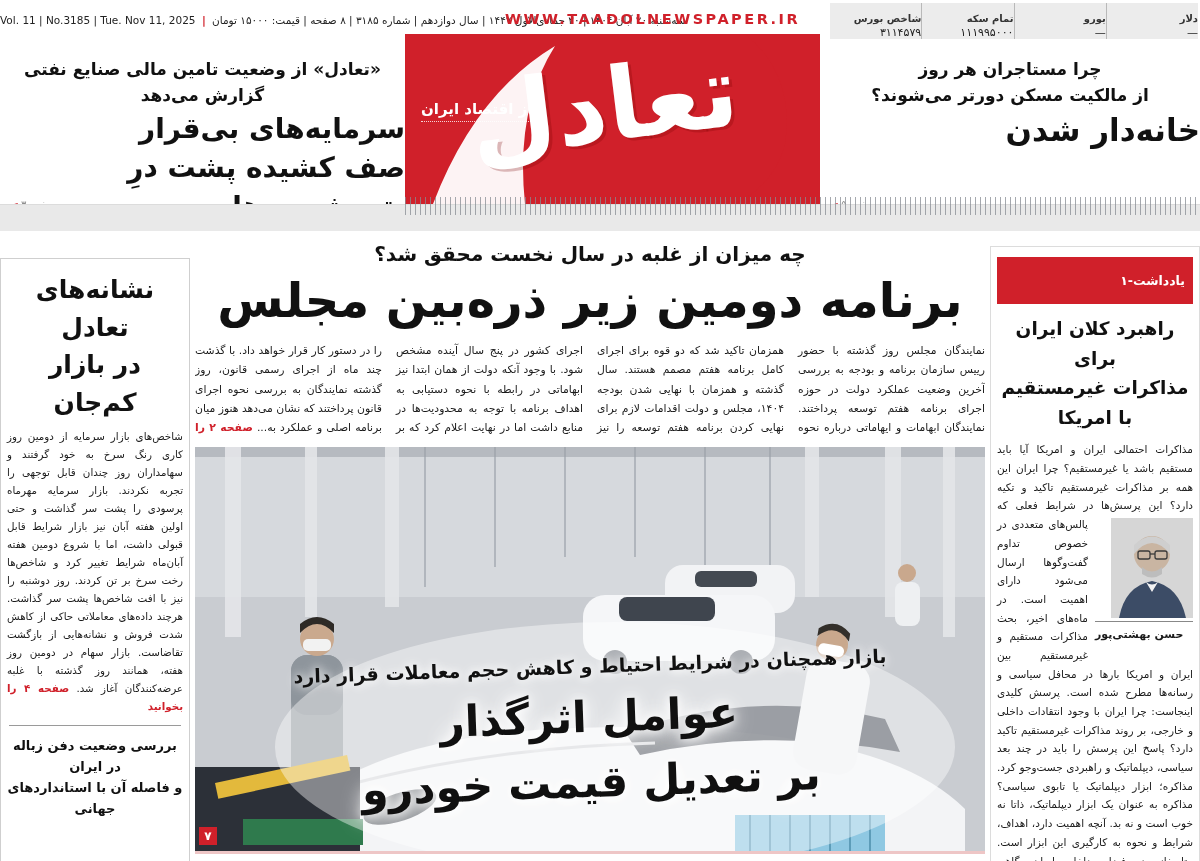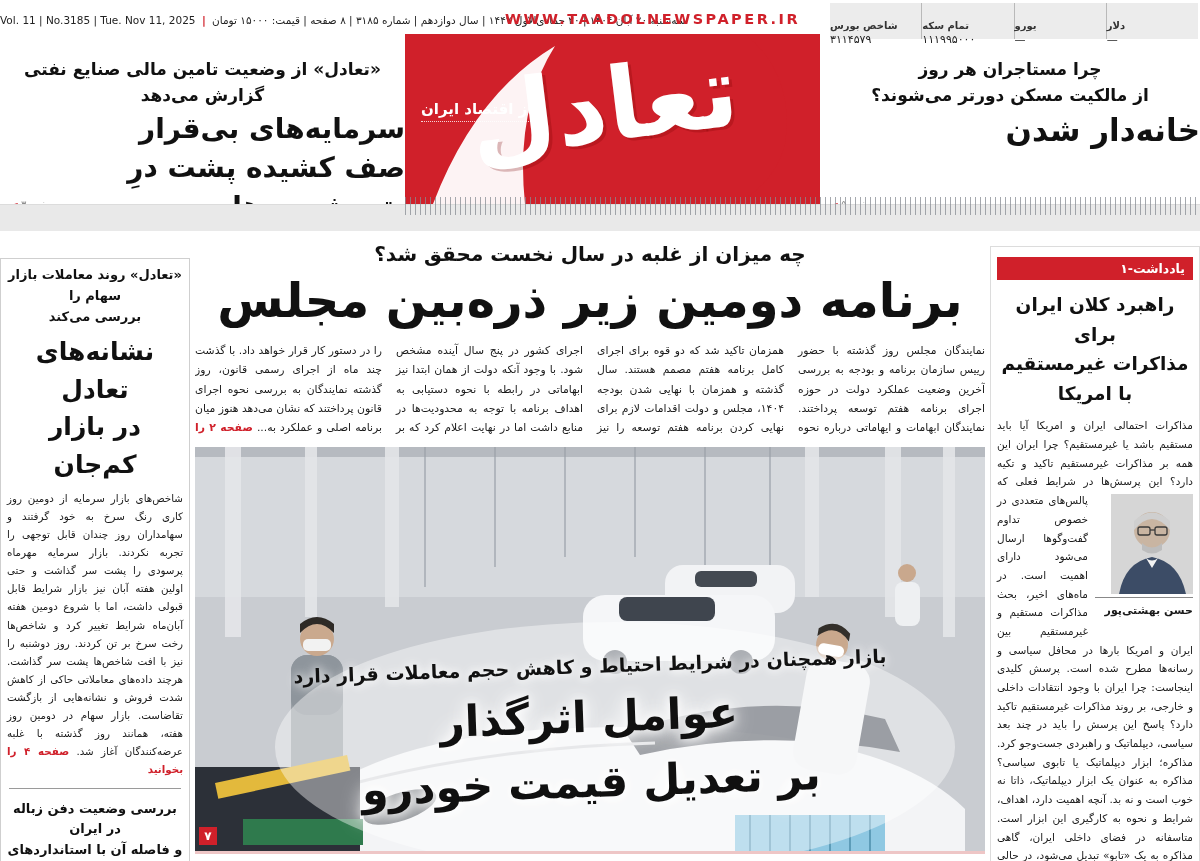--- a/index.html
+++ b/index.html
@@ -8,21 +8,21 @@
 
   
   .topbar{position:relative;height:42px;}
   .issue-line{position:absolute;left:0;top:14px;font-size:10.5px;color:#222;white-space:nowrap;}
   .issue-line .en{direction:ltr;unicode-bidi:embed;color:#222;}
   .issue-line .sep{color:#d0202a;font-weight:bold;padding:0 3px;}
   .website{position:absolute;left:505px;top:11px;direction:ltr;color:#d0202a;font-weight:bold;
            font-size:14.5px;letter-spacing:2.5px;text-decoration:none;}
   .markets{position:absolute;right:2px;top:3px;width:368px;height:36px;background:#ececec;
            display:flex;align-items:stretch;}
-  .market{flex:1;text-align:left;padding-top:16px;border-left:1px solid #b9b9b9;}
+  .market{flex:1;text-align:right;padding-top:9px;border-left:1px solid #b9b9b9;}
   .market:last-child{border-left:none;}
   .market .lbl{font-size:10px;font-weight:bold;color:#333;display:block;line-height:1.4;}
   .market .val{font-size:11px;color:#222;display:block;line-height:1.3;}
 
   
   .masthead-row{display:flex;height:162px;position:relative;}
   .head-col{position:relative;text-align:center;}
   .head-right{width:380px;padding-top:14px;}
   .head-left{width:405px;padding-top:14px;}
   .kicker2{font-size:17px;font-weight:bold;line-height:1.55;white-space:pre-line;}
@@ -43,26 +43,26 @@
   .gray-band{position:relative;height:26px;background:#e9e9e9;border-top:1px solid #dcdcdc;}
   .ticks{position:absolute;right:0;top:-8px;width:795px;height:18px;opacity:.75;
          background:repeating-linear-gradient(to right,#878c93 0 1px,transparent 1px 5px);}
 
   
   .content{display:flex;gap:5px;padding-top:5px;height:786px;}
 
   
   .note-col{width:210px;border:1px solid #dcdcdc;margin-top:10px;padding:0 6px;position:relative;
             overflow:hidden;box-sizing:border-box;}
-  .note-header{background:#d0202a;color:#fff;font-weight:bold;font-size:12.5px;padding:4px 8px;
+  .note-header{background:#d0202a;color:#fff;font-weight:bold;font-size:12.5px;padding:16px 8px;
                margin:10px 0 10px;}
   .note-title{font-size:18.5px;font-weight:bold;text-align:center;line-height:1.6;white-space:pre-line;
               margin-bottom:8px;letter-spacing:-0.3px;}
   .note-body{font-size:10.5px;line-height:1.78;text-align:justify;color:#1a1a1a;}
-  .note-fig{float:right;width:98px;margin:3px 0 3px 7px;text-align:right;}
+  .note-fig{float:right;width:98px;margin:3px 0 3px 7px;text-align:left;}
   .note-fig svg{width:82px;height:100px;display:block;background:#d8d8d8;}
   .note-author{display:block;font-size:11px;font-weight:bold;border-top:1px solid #888;
                margin-top:3px;padding-top:3px;}
 
   
   .main-col{width:790px;position:relative;}
   .lead-kicker{text-align:center;font-size:20px;font-weight:bold;margin:6px 0 2px;}
   .lead-headline{text-align:center;font-size:48px;font-weight:bold;letter-spacing:-1px;
                  line-height:1.35;margin:0 0 8px;white-space:nowrap;}
   .lede{display:flex;gap:14px;font-size:10.8px;line-height:1.8;text-align:justify;height:98px;
@@ -274,22 +274,20 @@
         <div class="photo-title">
           <div>عوامل اثرگذار</div>
           <div>بر تعدیل قیمت خودرو</div>
         </div>
         <div class="page-badge">۷</div>
       </div>
     </main>
 
     <aside class="side-col">
       <div>
-        <div class="s-kicker">«تعادل» روند معاملات بازار سهام را
-بررسی می‌کند</div>
         <div class="s-title">
           <div>نشانه‌های تعادل</div>
           <div>در بازار کم‌جان</div>
         </div>
         <p class="s-body" style="margin:0"><span>شاخص‌های بازار سرمایه از دومین روز کاری رنگ سرخ به خود گرفتند و سهامداران روز چندان قابل توجهی را تجربه نکردند. بازار سرمایه مهرماه پرسودی را پشت سر گذاشت و حتی اولین هفته آبان نیز بازار شرایط قابل قبولی داشت، اما با شروع دومین هفته آبان‌ماه شرایط تغییر کرد و شاخص‌ها رخت سرخ بر تن کردند. روز دوشنبه را نیز با افت شاخص‌ها پشت سر گذاشت. هرچند داده‌های معاملاتی حاکی از کاهش شدت فروش و نشانه‌هایی از بازگشت تقاضاست. بازار سهام در دومین روز هفته، همانند روز گذشته با غلبه عرضه‌کنندگان آغاز شد. </span><span class="read-more">صفحه ۴ را بخوانید</span></p>
       </div>
 
       <div class="divider"></div>
 
       <div>

